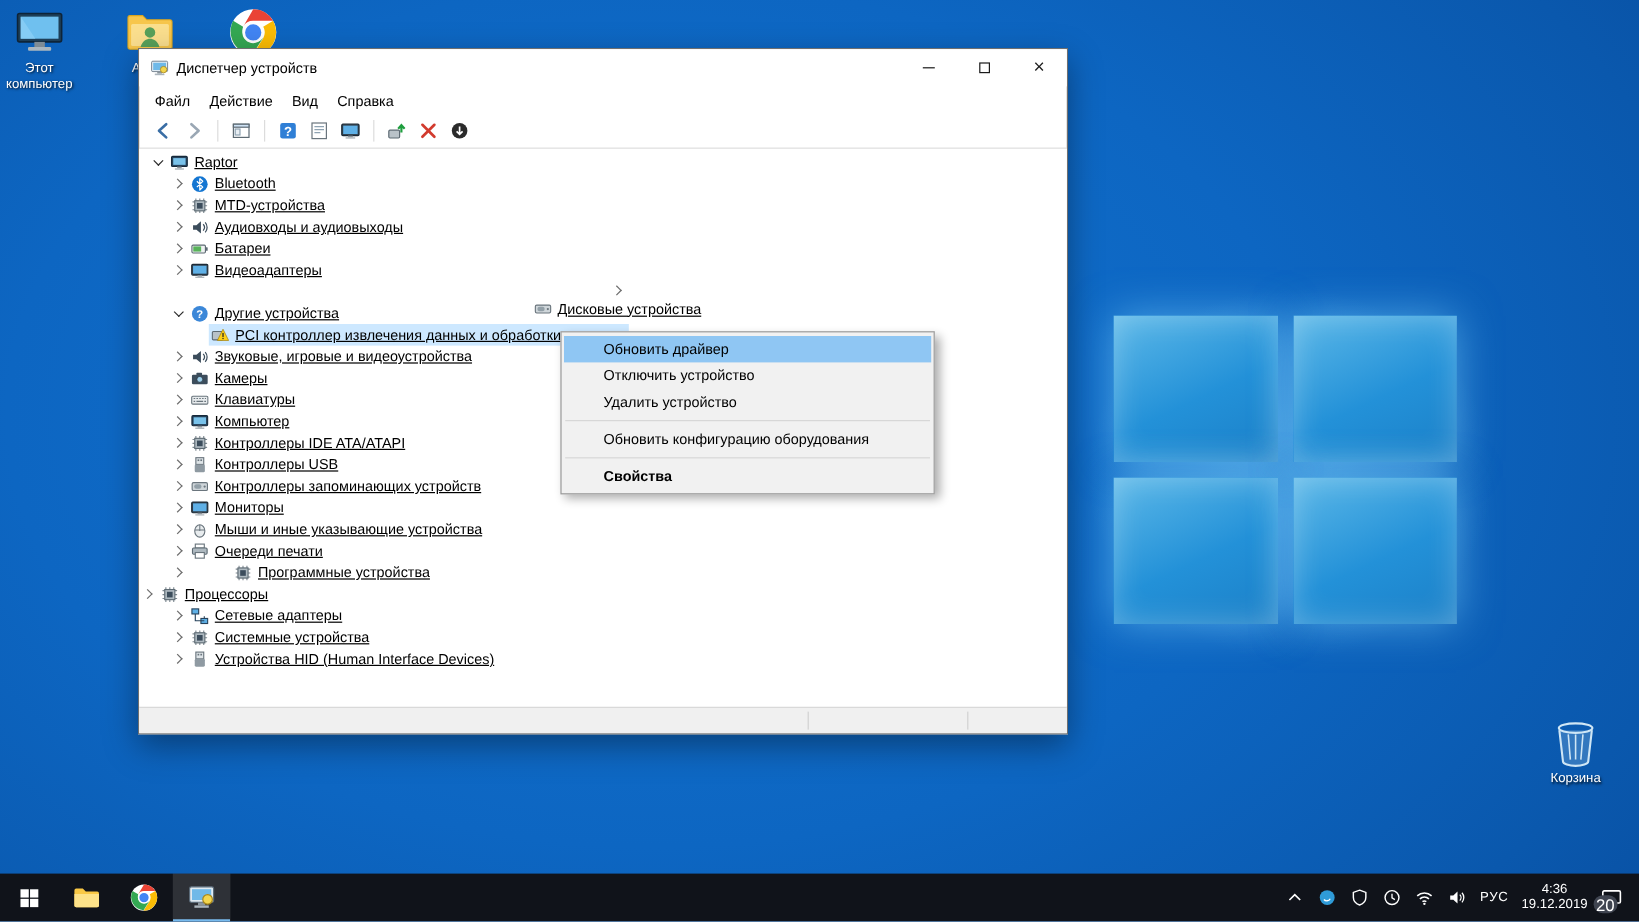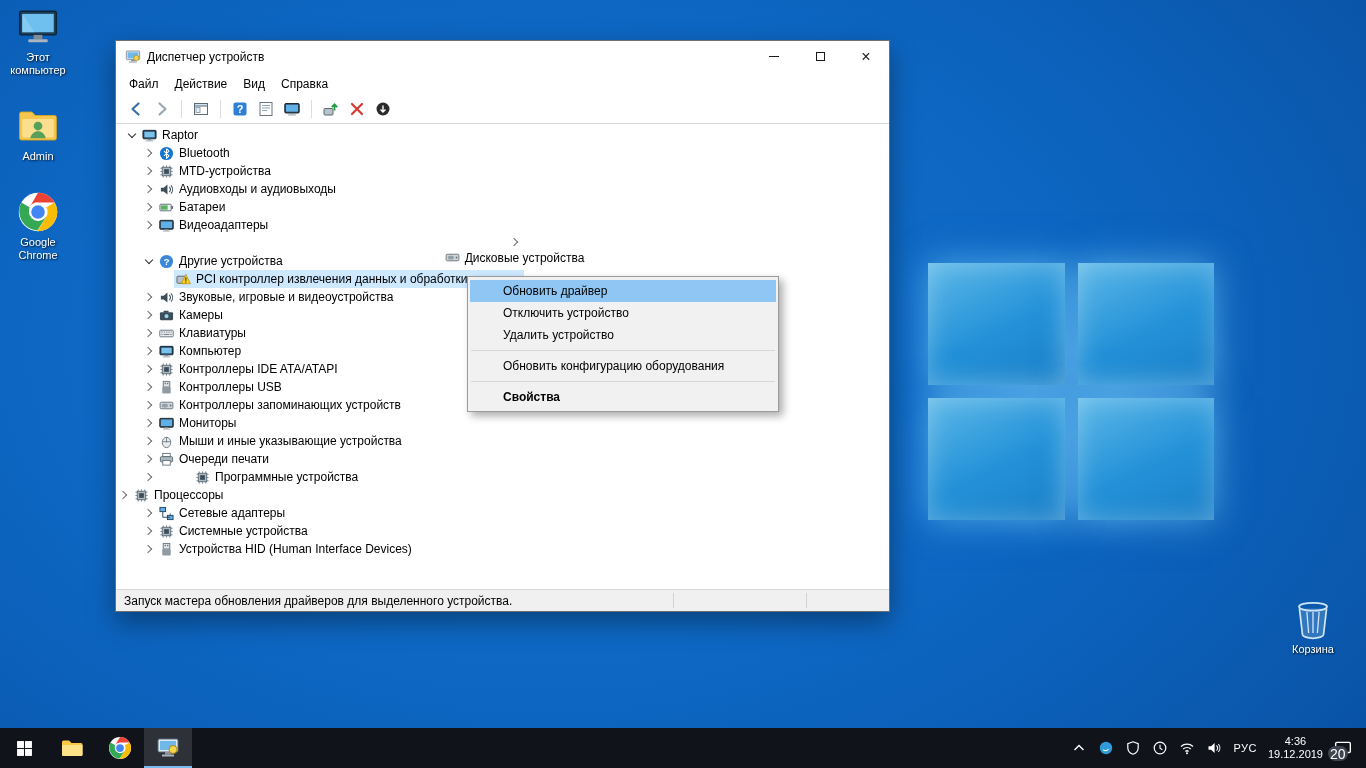--- a/index.html
+++ b/index.html
@@ -10,21 +10,21 @@
     background: radial-gradient(1200px 800px at 40% 45%, #1272cf 0%, #0d66c2 45%, #0a58ad 75%, #07499a 100%);
   }
   
   .glow { position:absolute; left:840px; top:180px; width:470px; height:430px;
     background: radial-gradient(closest-side, rgba(120,205,250,.38), rgba(120,205,250,0) 72%); }
   .win-logo { position:absolute; left:928px; top:263px; width:286px; height:257px;
     display:grid; grid-template-columns:1fr 1fr; grid-template-rows:1fr 1fr; gap:13px; }
   .pane { background: linear-gradient(155deg, #5cb8e8 0%, #2391d8 55%, #1b80c8 100%);
     box-shadow: inset 0 0 26px rgba(255,255,255,.28), 0 0 34px rgba(130,215,255,.55); }
   
-  #desktop-icons { position:absolute; left:5px; top:6px; width:66px; display:flex; flex-direction:column; gap:28px; }
+  #desktop-icons { position:absolute; left:5px; top:6px; width:66px; display:flex; flex-direction:row; gap:44px; }
   .desk-item { display:flex; flex-direction:column; align-items:center; gap:3px; cursor:default; }
   .dicon svg { width:42px; height:42px; display:block; }
   .dlabel { font-size:11px; color:#fff; text-align:center; line-height:13px;
     text-shadow: 1px 1px 2px rgba(0,0,0,.85); max-width:66px; }
   .recycle { position:absolute; left:1284px; top:598px; width:58px; }
   
   .window { position:absolute; left:115px; top:40px; width:775px; height:572px;
     background:#fff; border:1px solid #6f6f6f; box-shadow:0 10px 26px rgba(0,0,0,.38);
     display:flex; flex-direction:column; }
   .titlebar { height:31px; display:flex; align-items:center; background:#fff; flex:none; }
@@ -43,21 +43,21 @@
   .tool-btn { width:22px; height:22px; display:flex; align-items:center; justify-content:center; }
   .tool-btn svg { width:16px; height:16px; display:block; }
   .tool-sep { width:1px; height:18px; background:#dcdcdc; margin:0 4px; }
   .tree { flex:1; background:#fff; padding-top:2px; overflow:hidden; }
   .tree-row { display:flex; align-items:center; height:18px; font-size:12px; color:#000; white-space:nowrap; }
   .chev { width:16px; height:16px; flex:none; display:flex; align-items:center; justify-content:center; }
   .chev.closed::before { content:""; width:5px; height:5px;
     border-right:1px solid #6d6d6d; border-top:1px solid #6d6d6d; transform:rotate(45deg); margin-right:2px; }
   .chev.open::before { content:""; width:5px; height:5px;
     border-right:1.5px solid #2b2b2b; border-bottom:1.5px solid #2b2b2b; transform:rotate(45deg); margin-bottom:2px; }
-  .row-sel { display:flex; align-items:center; height:18px; padding:0 3px 0 2px; }
+  .row-sel { display:flex; align-items:center; height:18px; padding:0 3px 0 2px;text-decoration:underline; }
   .tree-row.selected .row-sel { background: var(--sel-bg, #cde8ff); min-width:350px; }
   .ticon { width:15px; height:15px; margin-right:5px; flex:none; }
   .ticon svg { width:15px; height:15px; display:block; }
   .statusbar { height:22px; flex:none; border-top:1px solid #d9d9d9; background:#f0f0f0;
     display:flex; align-items:center; font-size:12px; color:#000; padding-left:8px; position:relative; }
   .sb-sep { position:absolute; top:3px; bottom:3px; width:1px; background:#d2d2d2; }
   
   .context-menu { position:absolute; left:467px; top:276px; width:312px; z-index:50;
     background:#f1f1f1; border:1px solid #9b9b9b; box-shadow:4px 4px 8px rgba(0,0,0,.33); padding:3px 0; }
   .cm-item { height:22px; line-height:22px; padding-left:33px; font-size:12px; color:#000; margin:0 2px; }
@@ -538,21 +538,20 @@
               <rect x="6" y="3" width="1.5" height="1.5" fill="#6a757d"></rect>
               <rect x="8.5" y="3" width="1.5" height="1.5" fill="#6a757d"></rect>
               <rect x="3.5" y="7.5" width="9" height="7" rx="1.2" fill="#8f9aa2"></rect>
             </svg>
           </div>
           <div class="tlabel">Устройства HID (Human Interface Devices)</div>
         </div>
       </div>
     </div>
   <div class="statusbar">
-    <span>Запуск мастера обновления драйверов для выделенного устройства.</span>
     <span class="sb-sep" style="left:557px"></span>
     <span class="sb-sep" style="left:690px"></span>
   </div>
 </div>
 
 <div class="context-menu" id="context-menu">
     <div class="cm-item hl">Обновить драйвер</div>
     <div class="cm-item">Отключить устройство</div>
     <div class="cm-item">Удалить устройство</div>
     <div class="cm-sep"></div>

